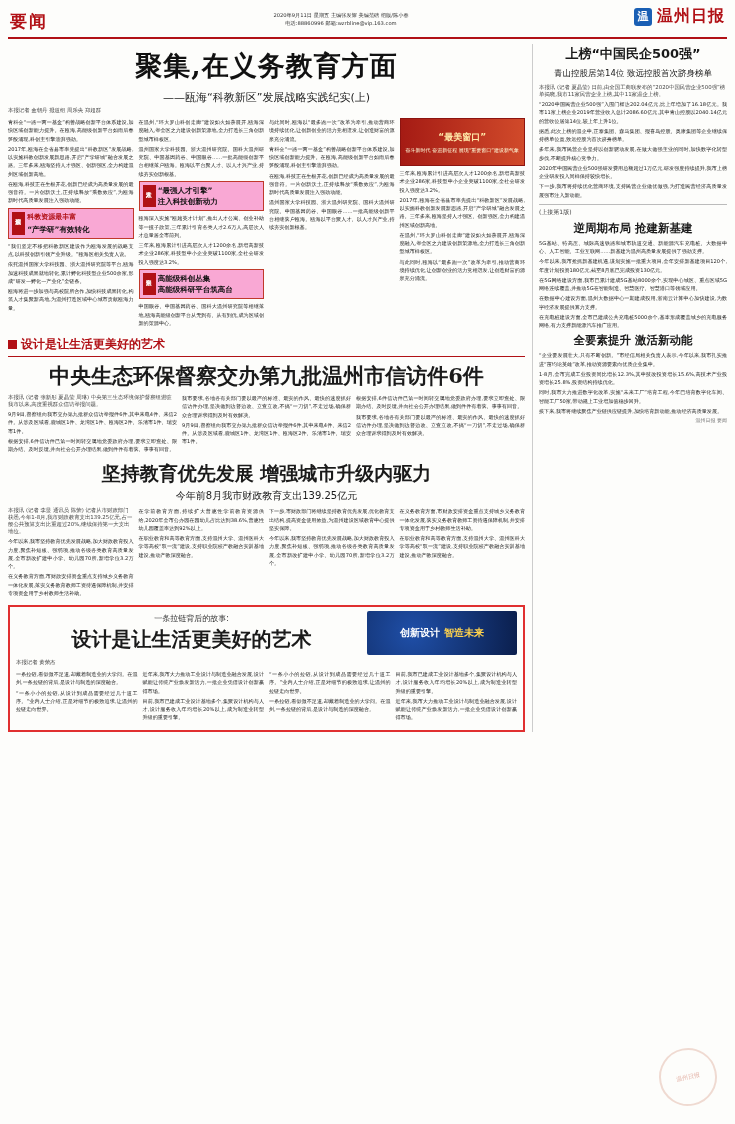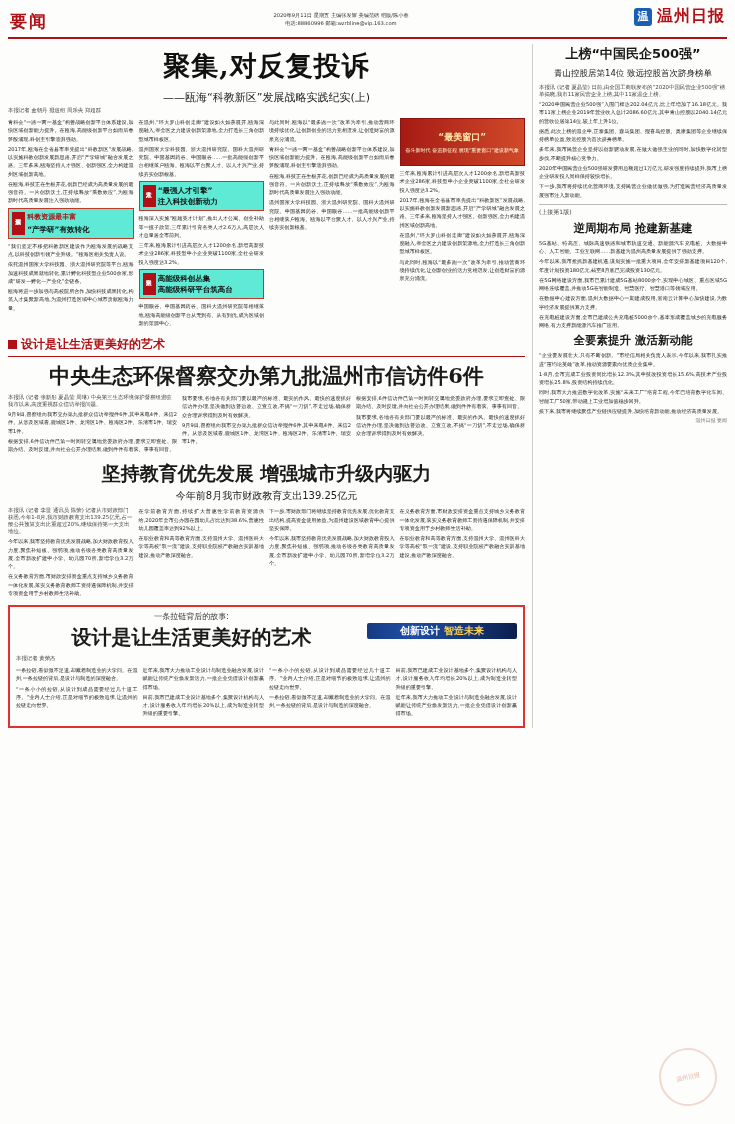--- a/index.html
+++ b/index.html
@@ -54,21 +54,21 @@
   
   .byline{font-size:5.4px;color:#444;margin-bottom:2px;}
   .tcol{font-size:5.1px;line-height:1.62;color:#222;text-align:justify;}
   .tcol p{margin:0 0 2px 0;}
 
   .article-grid{display:flex;gap:5px;margin-top:4px;}
   .acol{flex:1;}
 
   
   .redbox{
-    border:1px solid #c0392b;padding:3px;margin:3px 0;background:#5eead4;
+    border:1px solid #c0392b;padding:3px;margin:3px 0;background:#f9a8d4;
   }
   .redbox-tit{
     font-size:7px;font-weight:bold;color:#b11116;margin-bottom:2px;
   }
   .tag-red{
     display:inline-block;background:#b11116;color:#fff;font-size:6px;
     padding:2px 3px;line-height:1.2;writing-mode:vertical-rl;margin-right:2px;
   }
   .quote-line{font-size:7.5px;font-weight:bold;color:#111;line-height:1.5;}
 
@@ -104,21 +104,21 @@
 
   
   .promo{
     border:2px solid #e03030;margin-top:6px;padding:4px 6px 6px 6px;position:relative;
   }
   .promo-top{display:flex;align-items:center;justify-content:space-between;}
   .promo-txt{flex:1;text-align:center;}
   .promo-k{font-size:8px;color:#333;margin-bottom:2px;}
   .promo-t{font-size:20px;font-weight:bold;font-family:"DejaVu Serif","Liberation Serif",serif;}
   .promo-badge{
-    width:150px;height:16px;background:radial-gradient(circle at 30% 50%,#1f4fa8,#0b1f4d);
+    width:150px;height:44px;background:radial-gradient(circle at 30% 50%,#1f4fa8,#0b1f4d);
     color:#fff;font-size:10px;font-weight:bold;display:flex;align-items:center;
     justify-content:center;gap:4px;border-radius:2px;
   }
   .promo-badge .b2{color:#ffd34d;}
 
   
   .side-h{font-size:11.5px;font-weight:bold;text-align:center;margin:4px 0 3px;}
   .side-tag{font-size:6px;color:#444;}
   .side-box{border-top:1px solid #bbb;margin-top:5px;padding-top:3px;}
 
@@ -147,21 +147,21 @@
     </div>
   </div>
 
   <div class="cols">
 
     <div class="col-main">
 
       <div style="display:flex;gap:8px;">
         <div style="flex:1;">
           <div class="hl-wrap">
-            <div class="hl-main">聚集,对反复投诉</div>
+            <div class="hl-main">聚集,在义务教育方面</div>
             <div class="hl-sub">——瓯海“科教新区”发展战略实践纪实(上)</div>
           </div>
         </div>
       </div>
 
       <div class="byline">本报记者 金朝丹 报道组 周乐央 郑超群</div>
 
       <div class="article-grid">
 
         <div class="acol">

